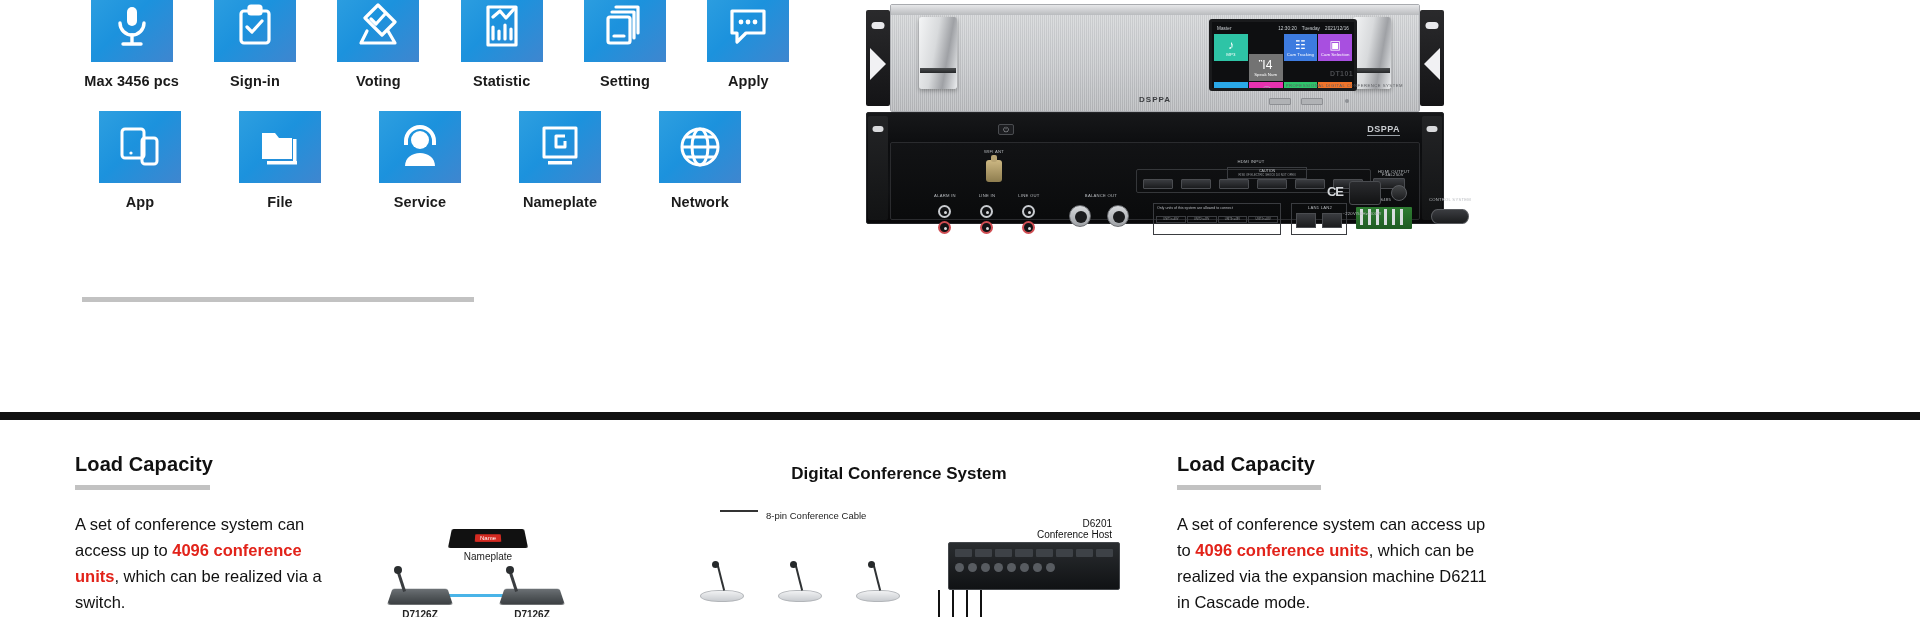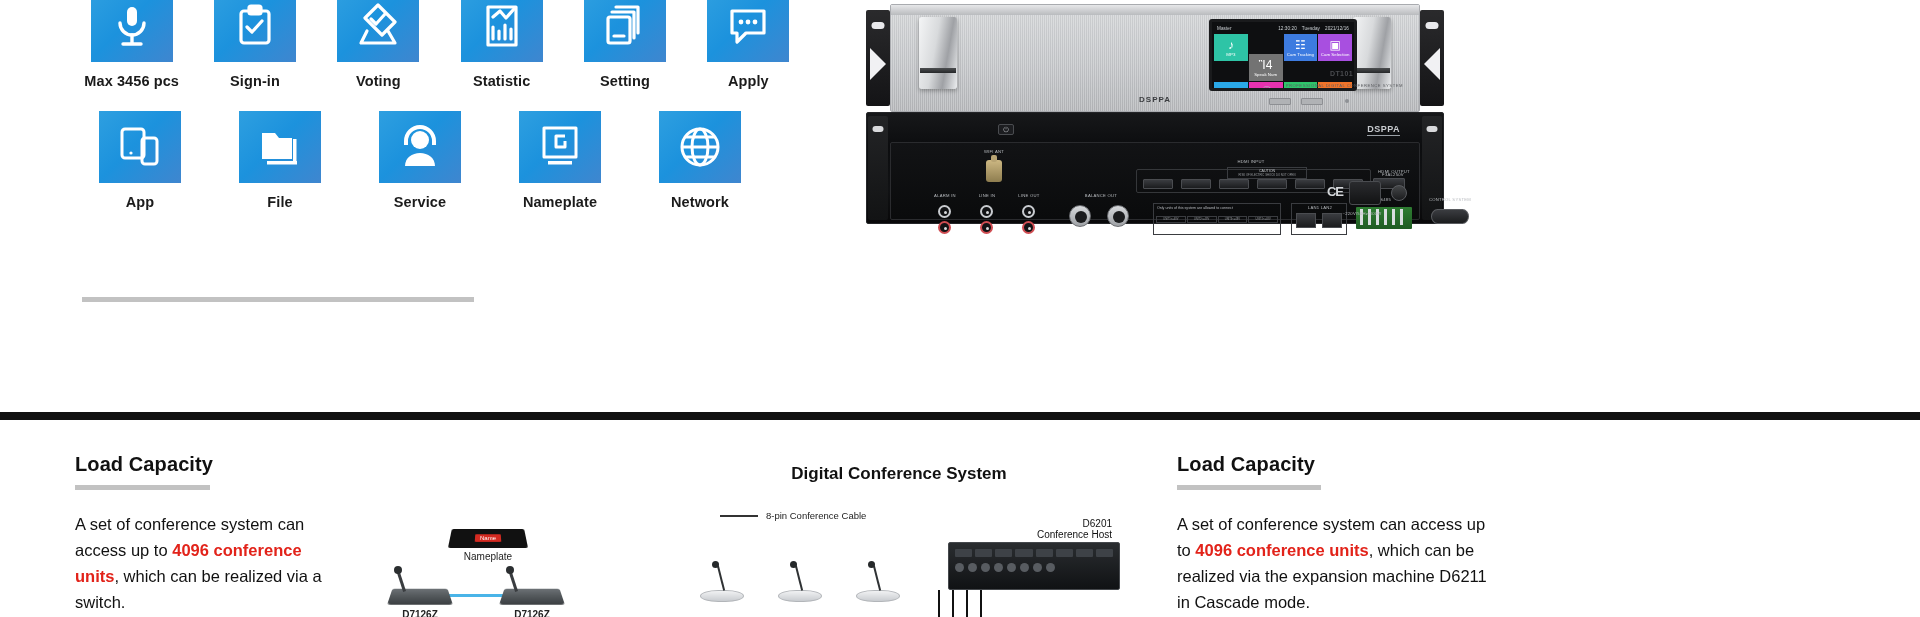--- a/index.html
+++ b/index.html
@@ -247,21 +247,21 @@
     position:absolute; bottom:10px; left:0; width:60px; height:20px;
     background:linear-gradient(180deg,#6d7276,#3b3f42);
     border-radius:3px; transform:perspective(70px) rotateX(38deg);
   }
   .mic-stem { position:absolute; left:10px; bottom:24px; width:3px; height:20px; background:#3a3d40; transform:rotate(-18deg); }
   .mic-cap { position:absolute; left:4px; bottom:42px; width:8px; height:8px; border-radius:50%; background:#2b2e30; }
   .mic-lbl { position:absolute; bottom:-4px; left:0; width:60px; text-align:center; font-size:10px; font-weight:bold; color:#222; }
   .cable-h { position:absolute; left:48px; top:66px; width:84px; height:3px; background:#49b4e8; }
 
   .diagram-right { position:absolute; left:700px; top:100px; width:420px; height:110px; }
-  .cable-legend { position:absolute; left:20px; top:-10px; display:flex; align-items:center; gap:8px; }
+  .cable-legend { position:absolute; left:20px; top:-10px; display:flex; gap:8px; }
   .cable-legend i { display:block; width:38px; height:2px; background:#333; }
   .cable-legend span { font-size:9.5px; color:#222; }
   .host {
     position:absolute; right:0; top:22px; width:172px; height:48px;
     background:linear-gradient(180deg,#2a2d30,#101214);
     border:1px solid #45484c; border-radius:2px;
   }
   .host-lbl { position:absolute; right:8px; top:-2px; text-align:right; font-size:10px; color:#111; line-height:11px; }
   .host-row { position:absolute; left:6px; right:6px; top:6px; display:flex; gap:3px; }
   .host-row i { flex:1; height:8px; background:#3e4247; border-radius:1px; }

